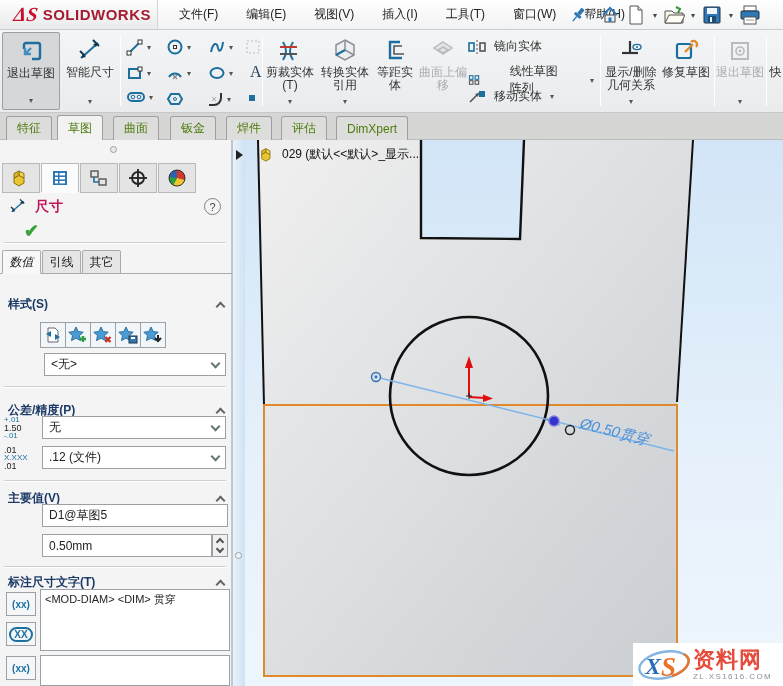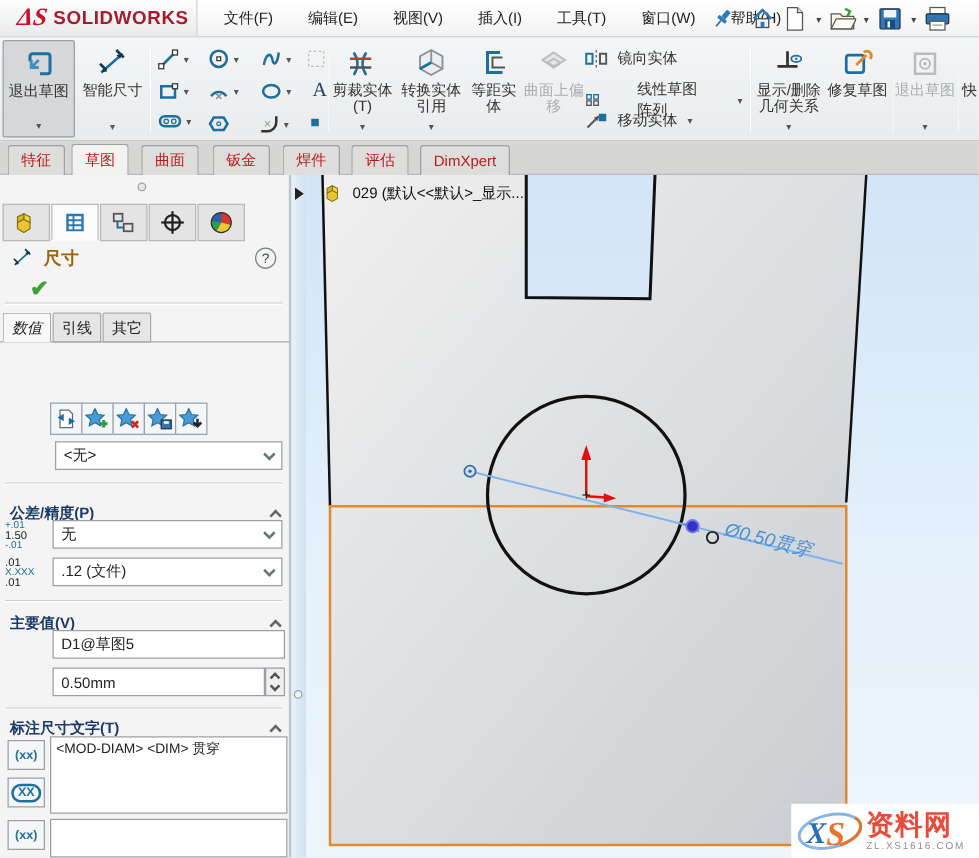--- a/index.html
+++ b/index.html
@@ -40,34 +40,34 @@
   .sk-cell { position:absolute; display:flex; align-items:center; }
   .sk-cell .drop { font-size:8px; color:#555; margin-left:3px; }
   .listbtn { position:absolute; display:flex; align-items:center; font-size:12px; color:#333; }
   .listbtn .drop { font-size:8px; color:#555; margin-left:8px; }
 
   
   #tabbar { left:0; top:113px; width:783px; height:27px; background:#d6d6d4;
     border-bottom:1px solid #b9bcbe; }
   .rtab { position:absolute; top:3px; height:24px; padding:0 10px; display:flex;
     align-items:center; background:#dddddb; border:1px solid #9d9fa2;
-    border-bottom:none; border-radius:3px 3px 0 0; font-size:12px; color:#b91c1c; }
+    border-bottom:none; border-radius:3px 3px 0 0; font-size:12px; color:#4d7c0f; }
   .rtab.active { background:#f2f2f0; font-weight:normal; height:25px; top:2px; z-index:2; }
 
   
   #panel { left:0; top:140px; width:232px; height:546px; background:#f4f4f4;
     border-right:1px solid #c4c7ca; }
   .split-h { position:absolute; left:0; top:2px; width:232px; height:10px; }
   .split-dot { position:absolute; left:110px; top:4px; width:7px; height:7px;
     border:1px solid #9aa0a6; border-radius:50%; background:#e8e8e8; }
   .mgr-tab { position:absolute; top:23px; width:38px; height:30px; background:#e4e4e4;
     border:1px solid #b7babd; display:flex; align-items:center; justify-content:center; }
   .mgr-tab.active { background:#fbfbfb; border-bottom:2px solid #fbfbfb; }
   .pm-title { position:absolute; left:8px; top:58px; display:flex; align-items:center; gap:7px;
-    font-size:14px; font-weight:bold; color:#a16207; }
+    font-size:14px; font-weight:bold; color:#be185d; }
   .help-circ { position:absolute; left:204px; top:58px; width:17px; height:17px;
     border:1px solid #7a8288; border-radius:50%; color:#444; font-size:11px;
     display:flex; align-items:center; justify-content:center; }
   .ok-check { position:absolute; left:24px; top:80px; color:#3aa23a; font-size:18px; font-weight:bold; }
   .groove { position:absolute; left:4px; width:222px; height:2px;
     border-top:1px solid #cfcfcf; border-bottom:1px solid #ffffff; }
   .vtab { position:absolute; top:110px; height:24px; width:39px; background:#e6e6e6;
     border:1px solid #a8abae; display:flex; align-items:center; justify-content:center;
     font-size:12px; border-radius:2px 2px 0 0; }
   .vtab.active { background:#f8f8f8; border-bottom:1px solid #f8f8f8; z-index:2; }
@@ -468,20 +468,24 @@
   </div>
   <div class="help-circ">?</div>
   <div class="ok-check">✔</div>
   <div class="groove" style="top:102px;"></div>
 
   <div class="vtab active" style="left:2px;font-style:italic;">数值</div>
   <div class="vtab" style="left:42px;">引线</div>
   <div class="vtab" style="left:82px;">其它</div>
   <div class="vtab-base"></div>
 
+  <div class="sec-hd" style="top:156px;">
+    <span>样式(S)</span>
+    <span class="chev"></span>
+  </div>
   <div class="starrow">
     <span class="star-btn">
       <svg width="18" height="18" viewBox="0 0 18 18">
         <path d="M4 2 H11 L14 5 V16 H4 Z" fill="#fff" stroke="#667"></path>
         <path d="M2 8 l5 -3 v6 Z" fill="#1c6f9f"></path>
           <path d="M16 11 l-5 3 v-6 Z" fill="#1c6f9f"></path>
       </svg>
     </span>
     <span class="star-btn">
       <svg width="20" height="18" viewBox="0 0 20 18">

